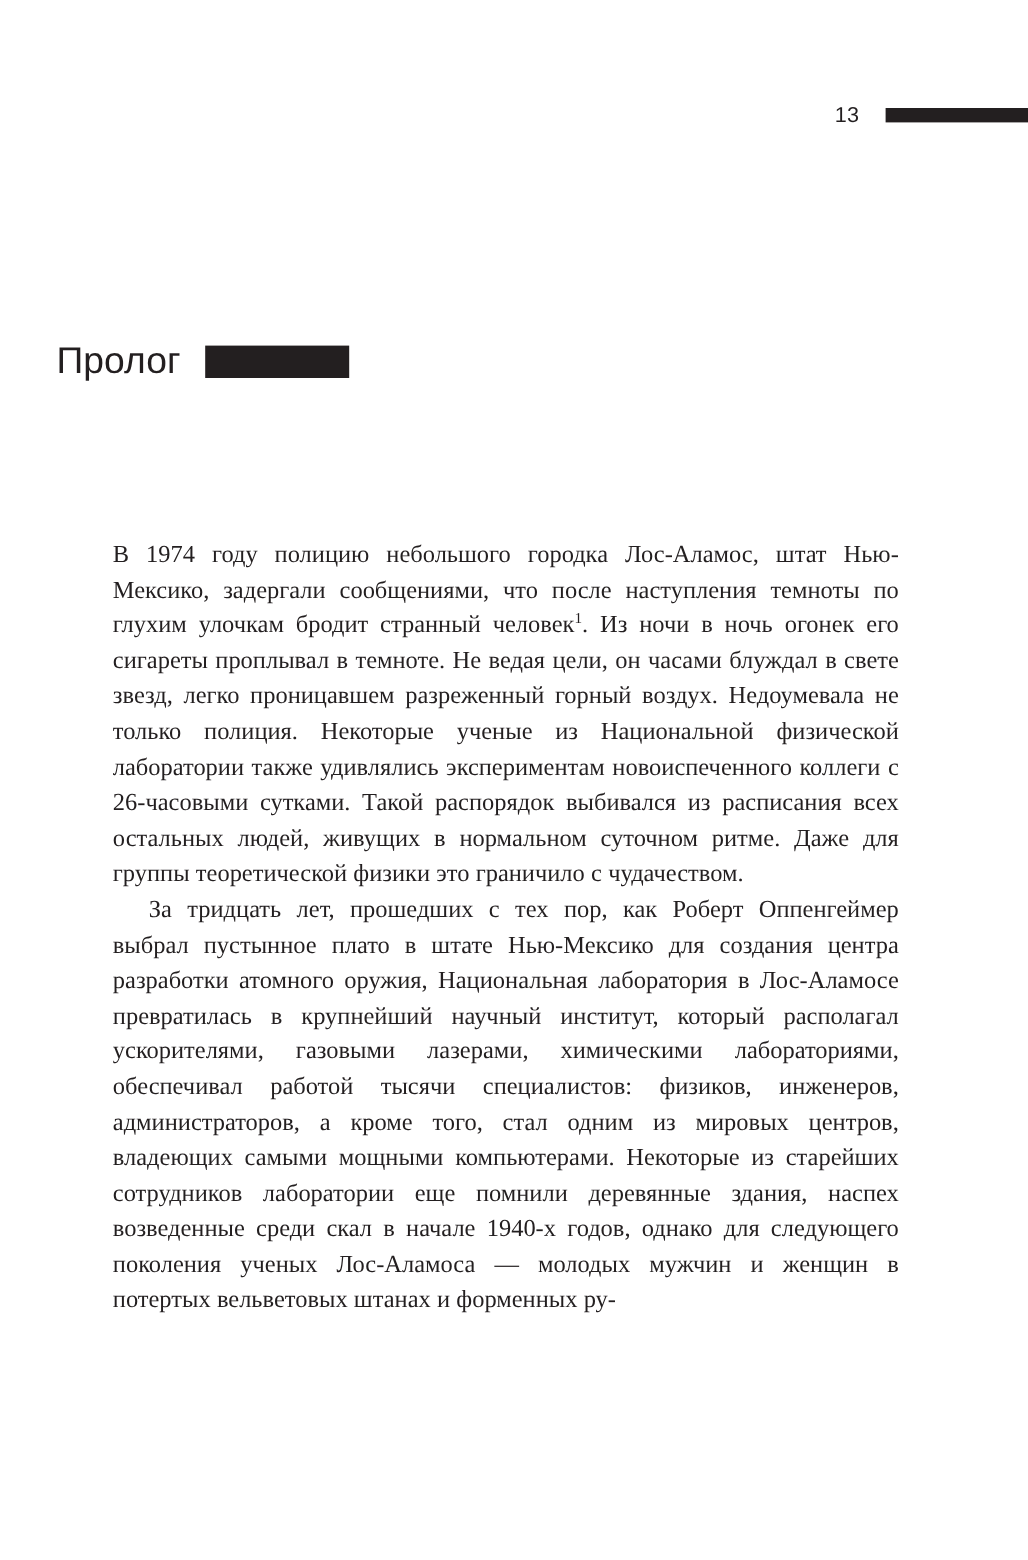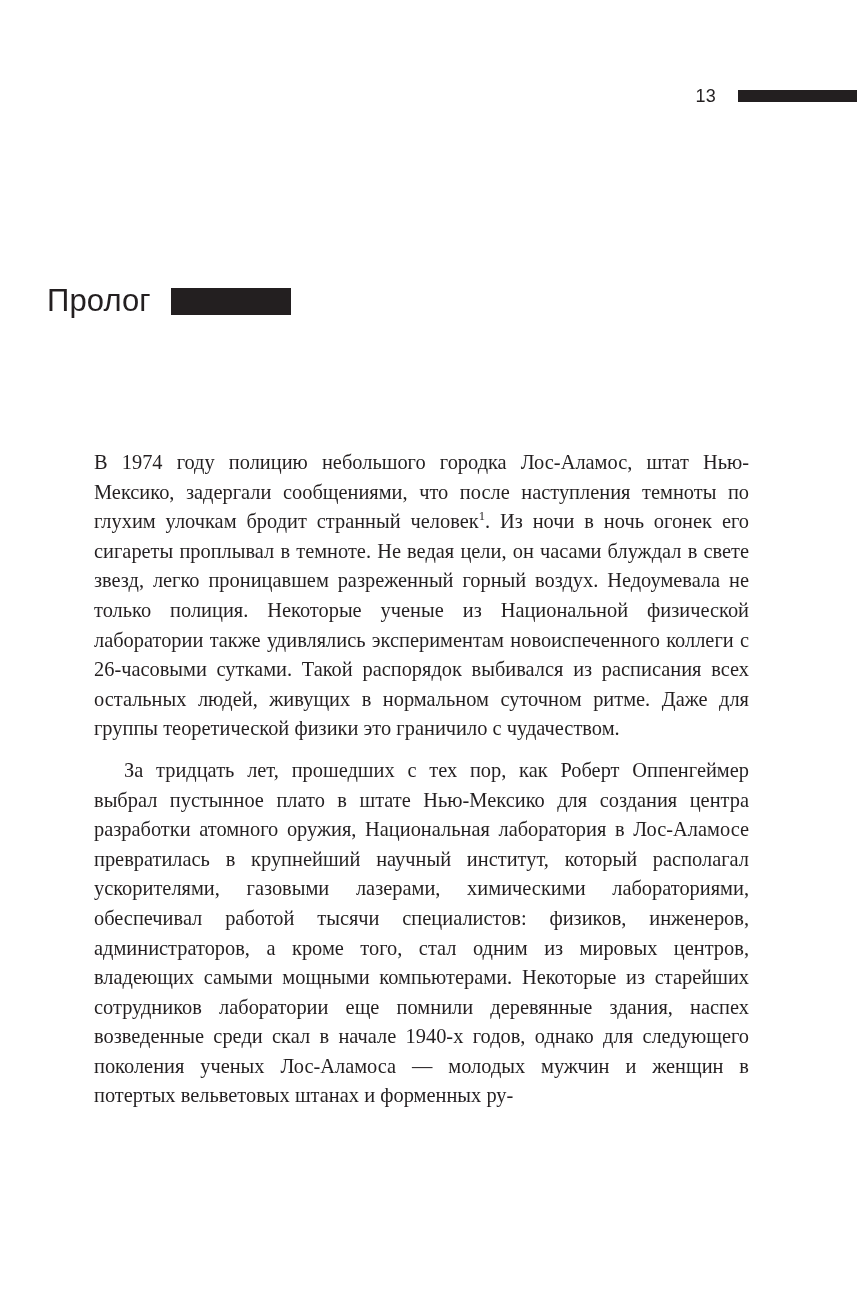--- a/index.html
+++ b/index.html
@@ -89,21 +89,21 @@
     text-align: justify;
     text-align-last: left;
     color: #231f20;
     hyphens: manual;
     word-spacing: 0.1px;
   }
   .para.indent {
     text-indent: 30px;
   }
   .para + .para {
-    margin-top: 12px;
+    margin-top: 0;
   }
   sup.fn {
     font-size: 0.62em;
     vertical-align: super;
     line-height: 0;
   }
 </style>
 </head>
 <body>
 

